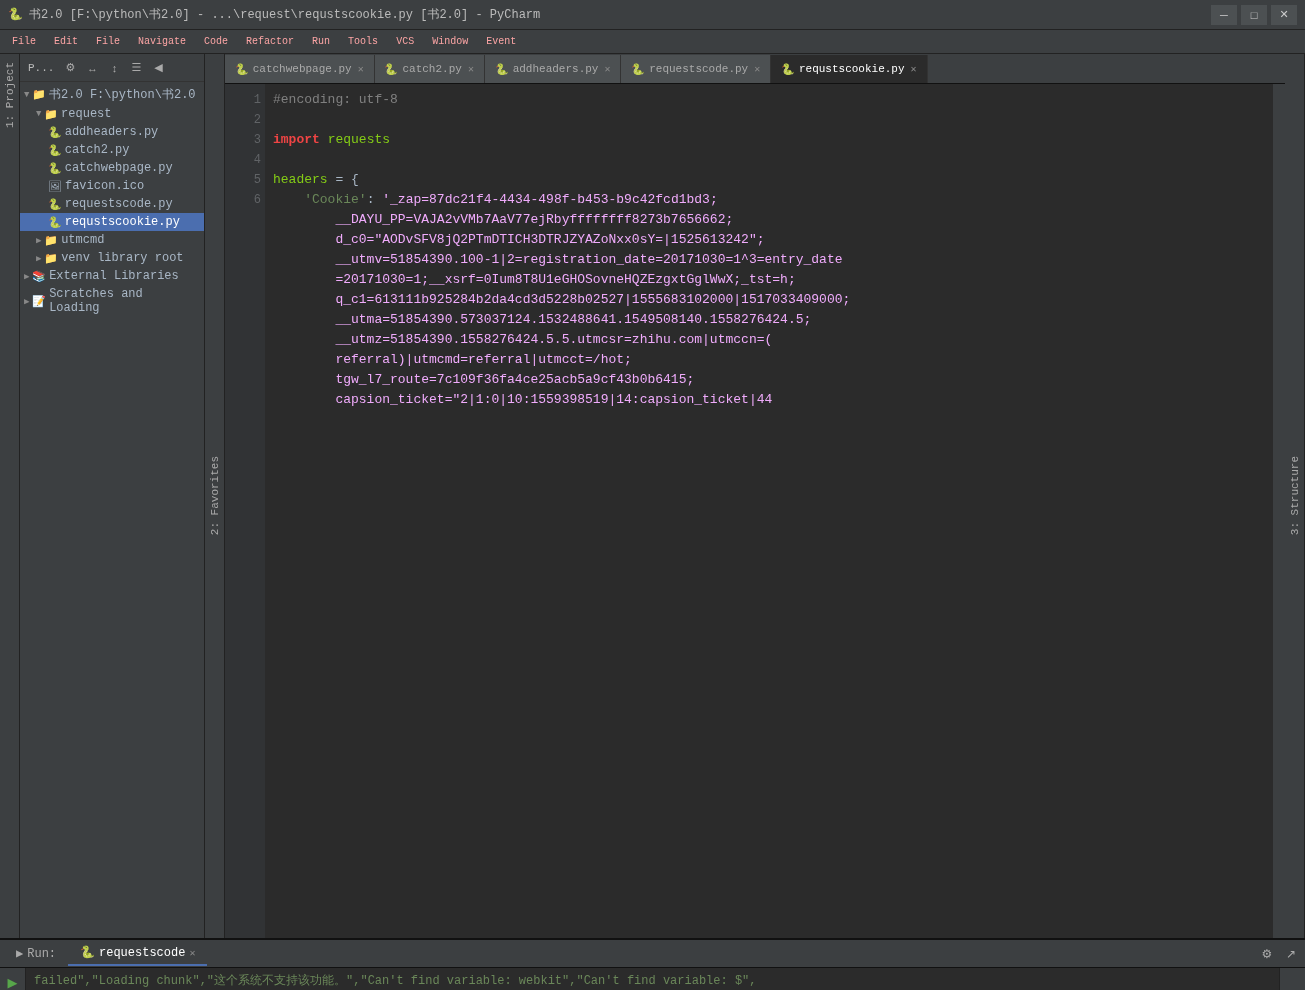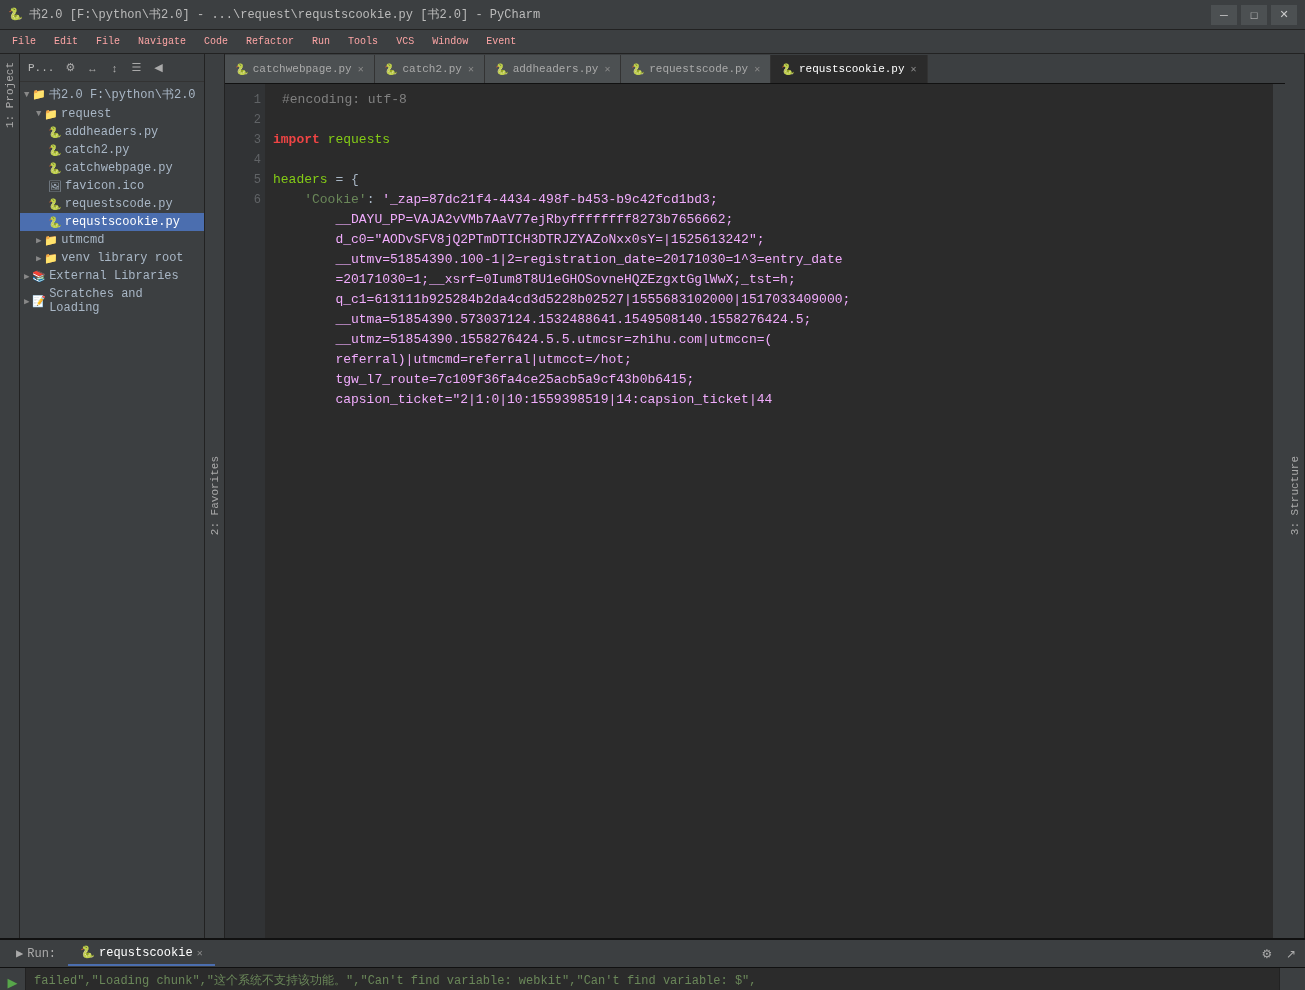--- a/index.html
+++ b/index.html
@@ -138,21 +138,21 @@
       padding: 6px 8px;
       overflow: auto;
       font-size: 13px;
       line-height: 20px;
       white-space: pre;
     }
 
     
     .kw { color: #ef4444; font-weight: bold; }
     .string { color: #f0abfc; }
-    .comment { color: #808080; margin-left: 9px; }
+    .comment { color: #808080; }
     .var { color: #84cc16; }
     .dict-key { color: #6a8759; }
     .bracket { color: #a9b7c6; }
 
     
     .editor-scrollbar {
       width: 12px;
       background: #3c3f41;
     }
 
@@ -483,21 +483,21 @@
 </div>
 
 <div class="bottom-panel">
   <div class="bottom-tabs">
     <div class="bottom-tab">
       <span>▶</span>
       <span>Run:</span>
     </div>
     <div class="bottom-tab active">
       <span style="color:#6a8759;">🐍</span>
-      <span>requstscookie</span>
+      <span>requestscode</span>
       <span style="font-size:10px;color:#888;">✕</span>
     </div>
     <div class="bottom-toolbar">
       <button class="bottom-tool-btn">⚙</button>
       <button class="bottom-tool-btn">↗</button>
     </div>
   </div>
 
   <div class="run-panel">
     <div class="run-left-bar">

